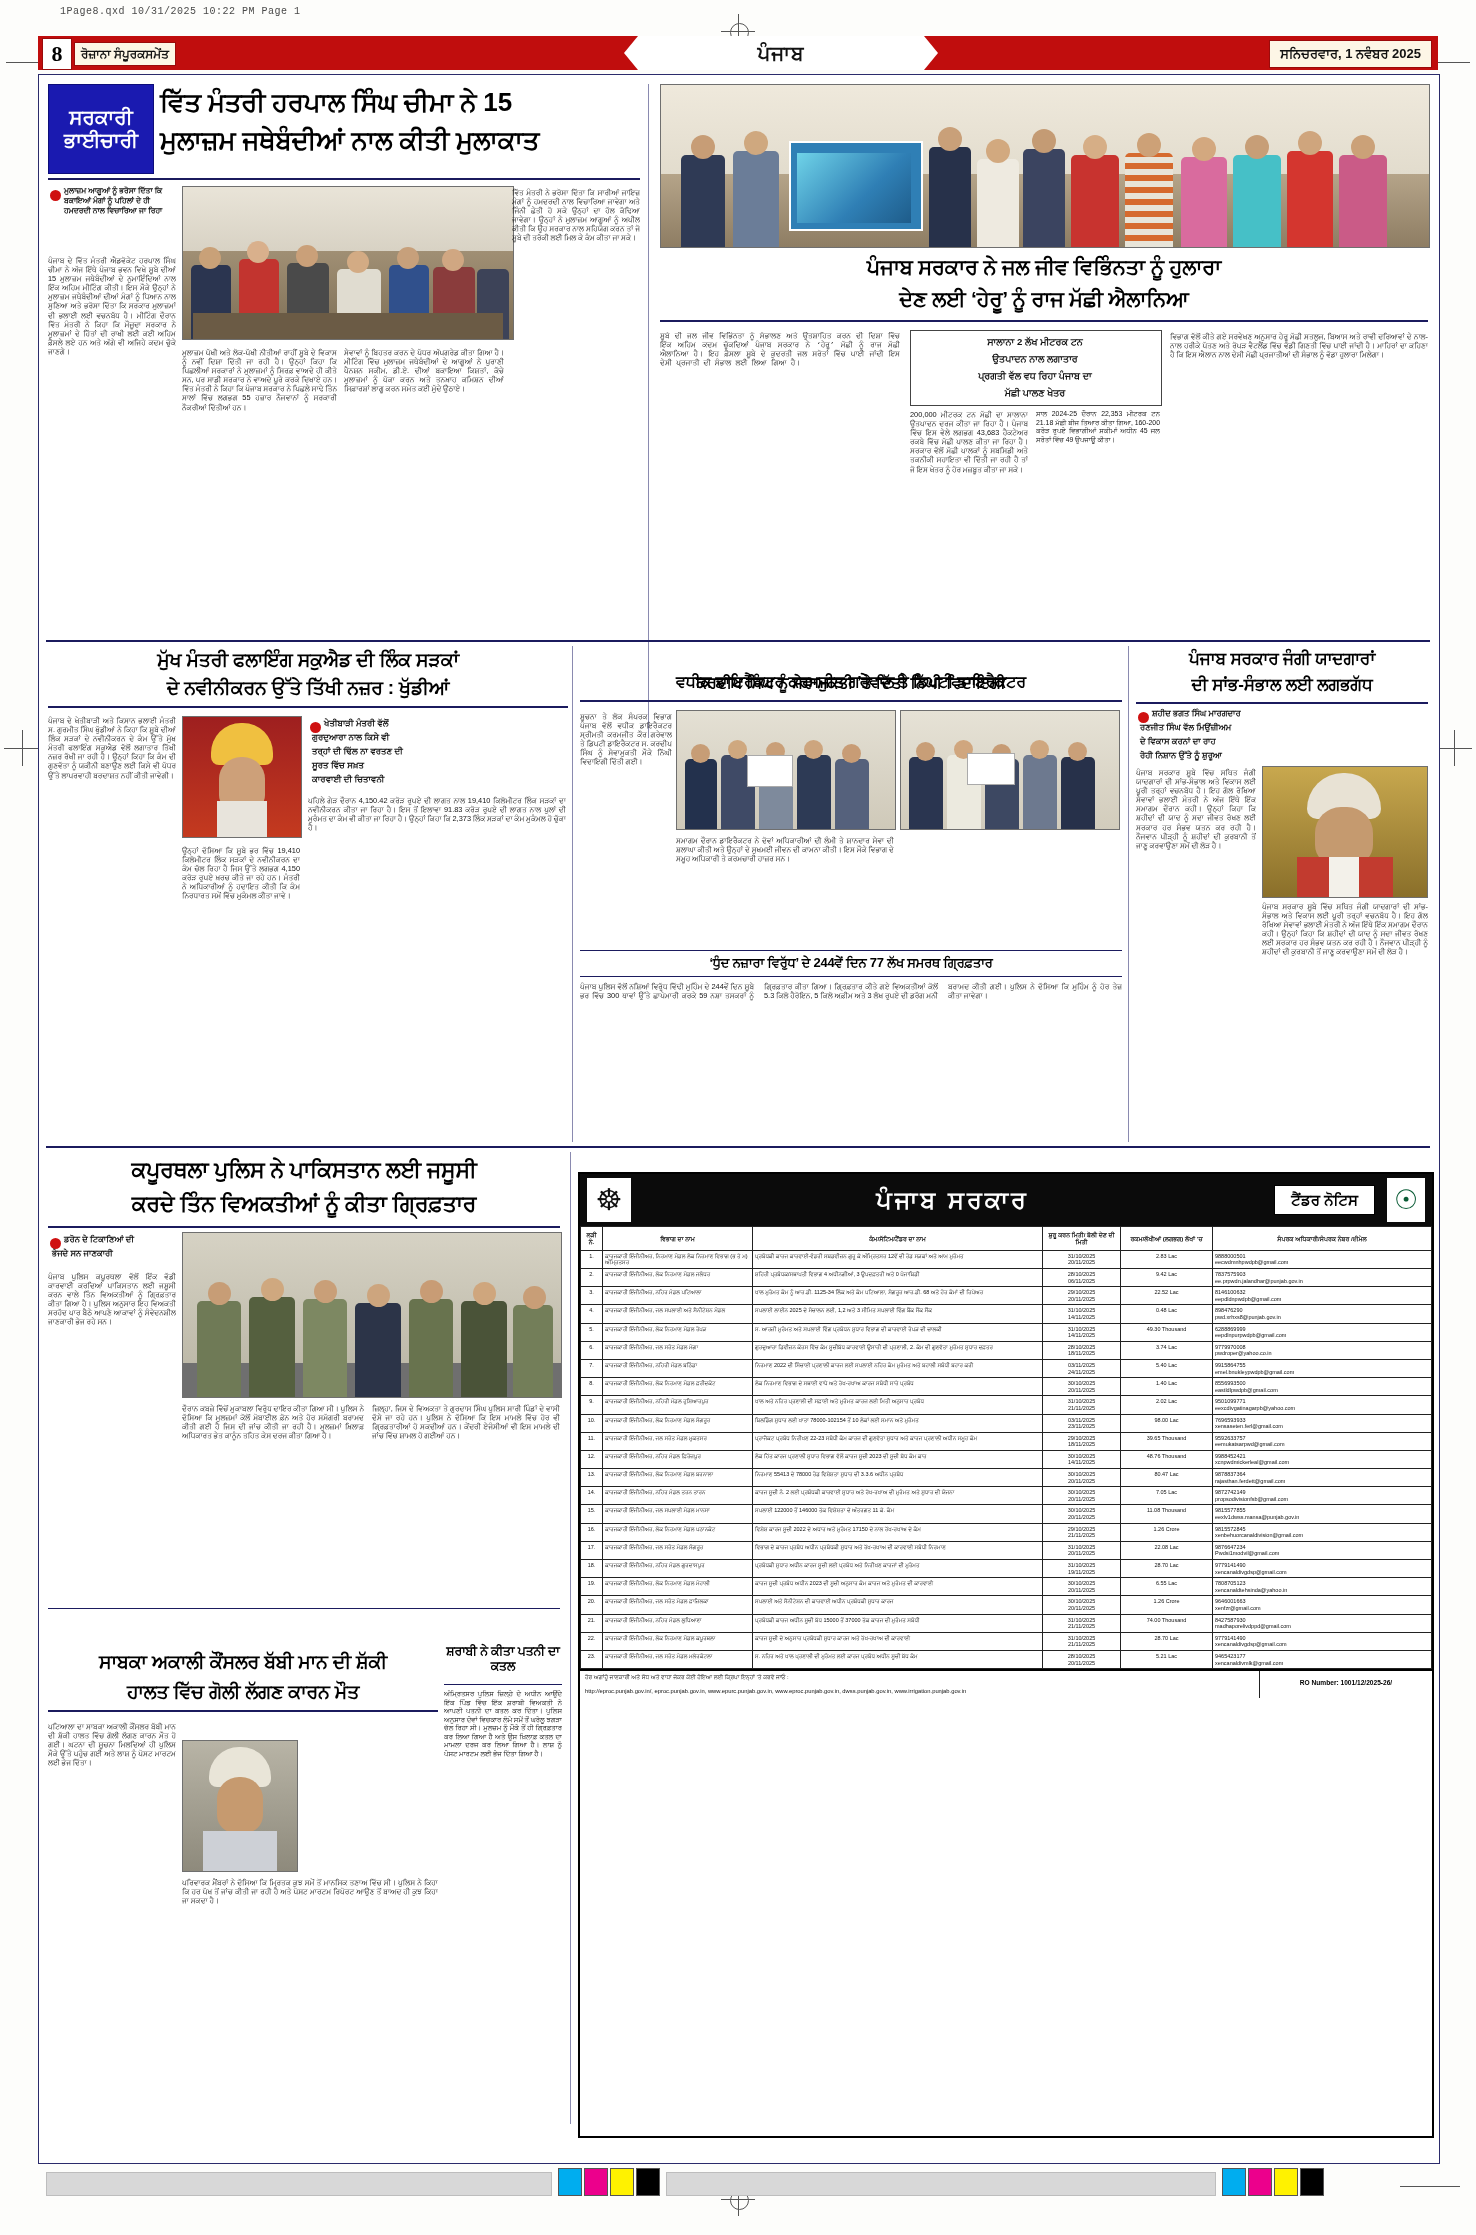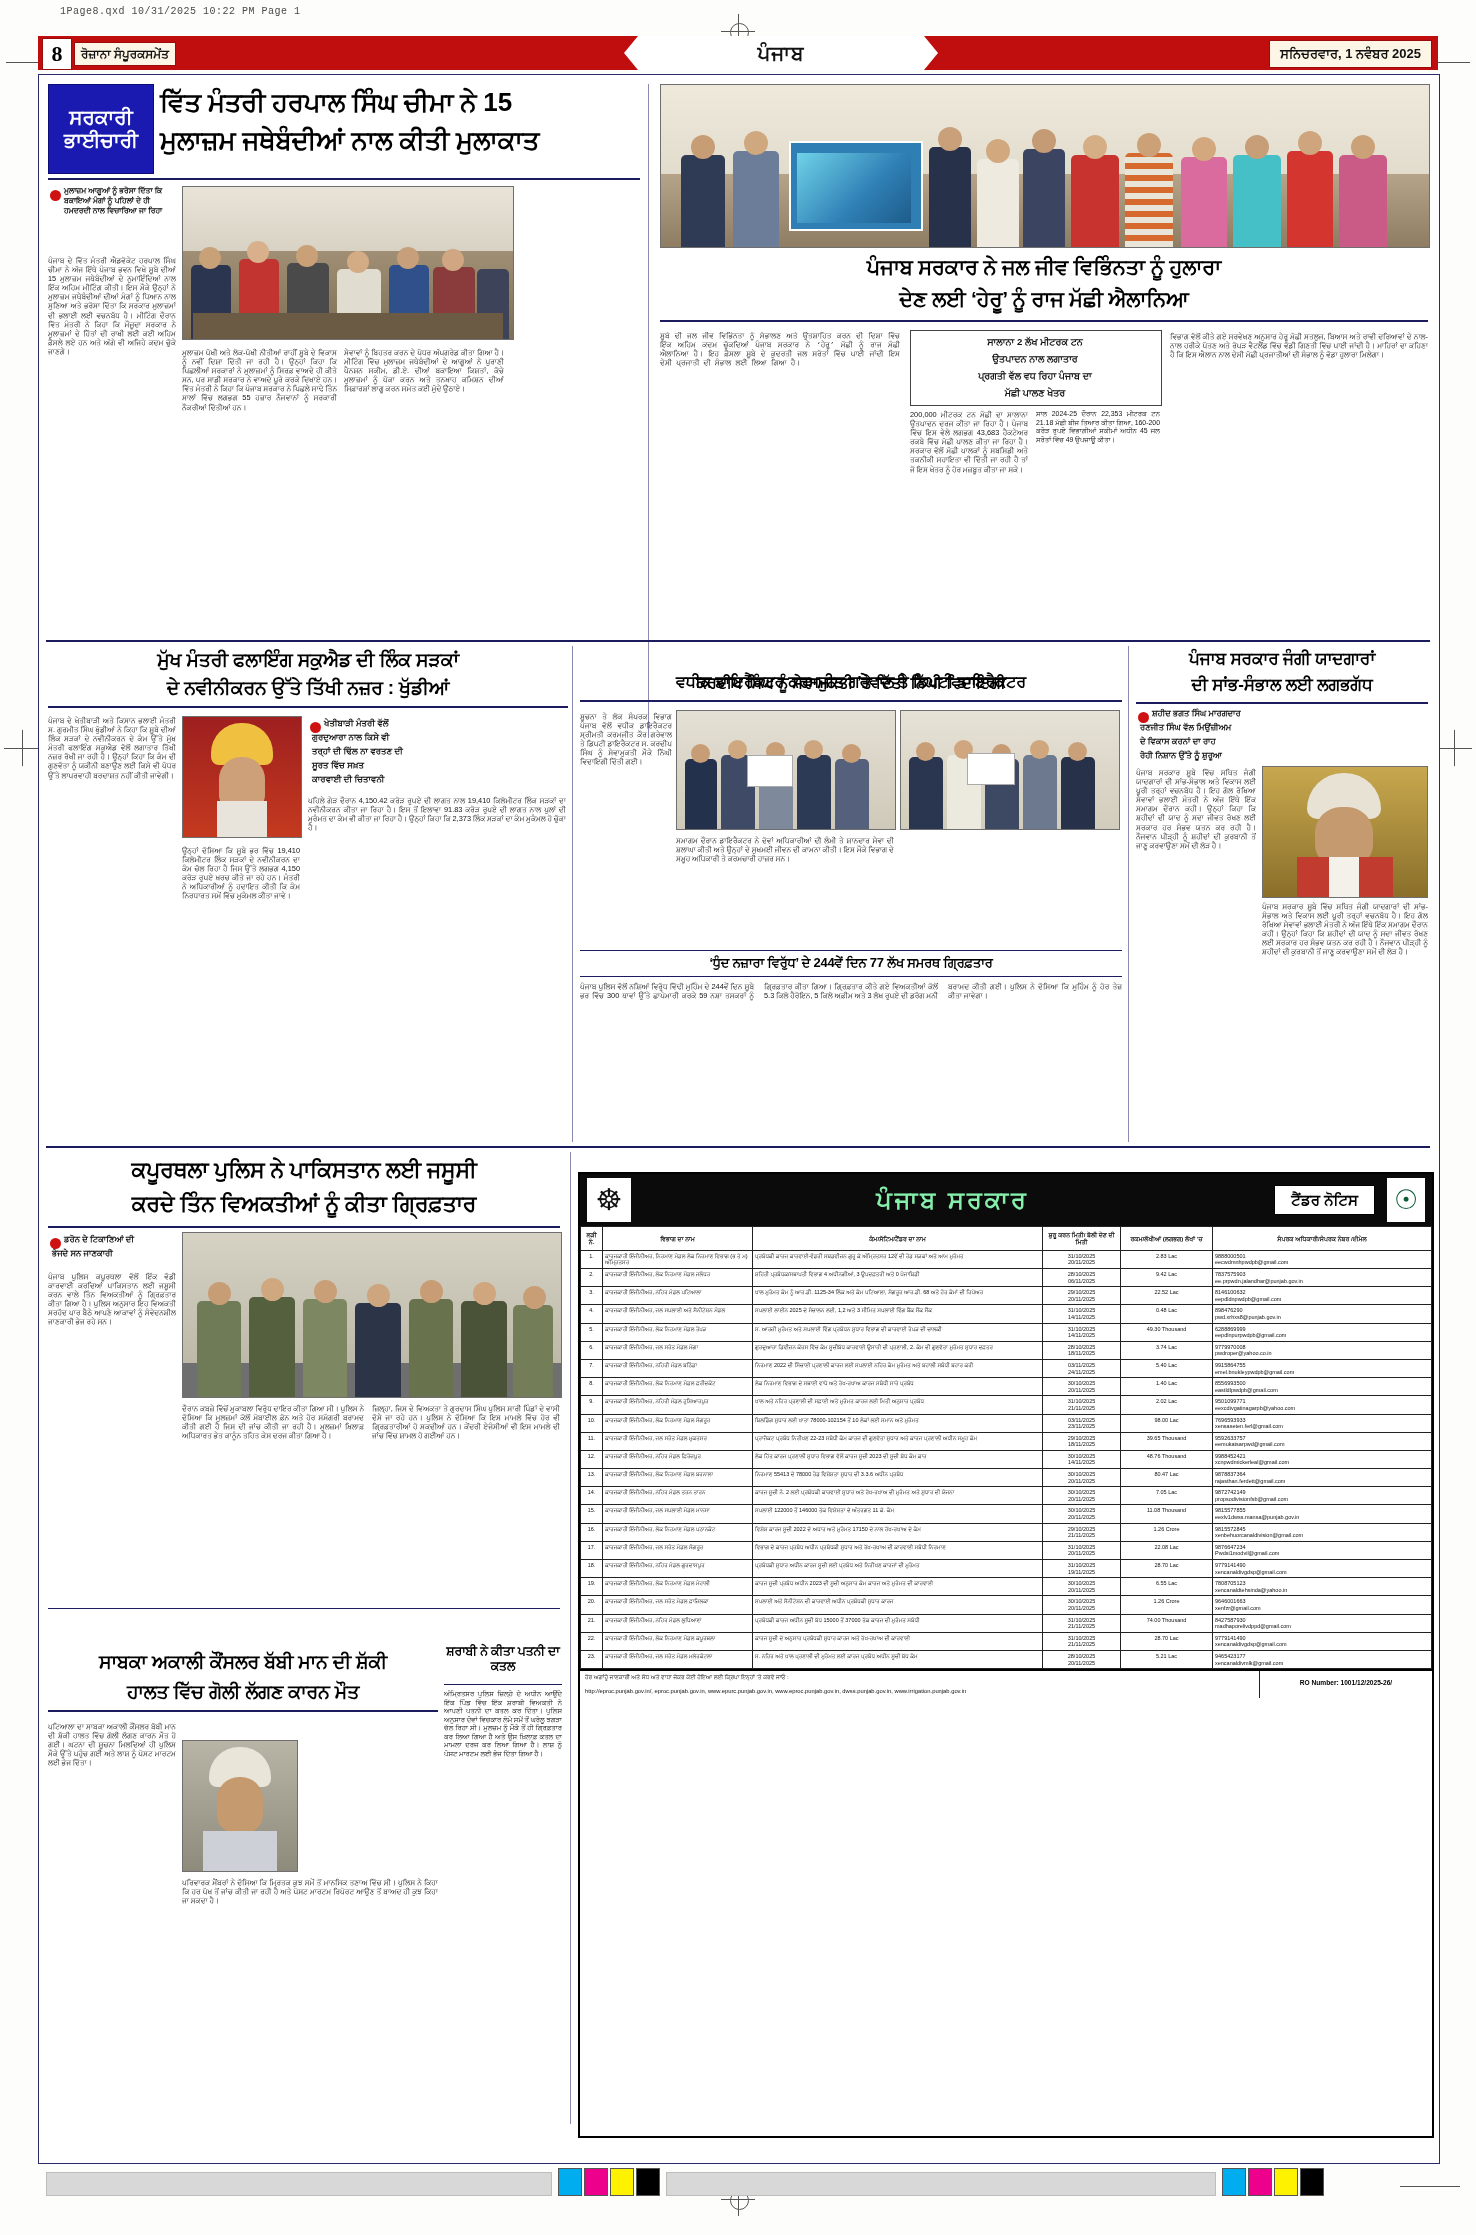--- a/index.html
+++ b/index.html
@@ -60,21 +60,21 @@
   .bullet{position:absolute;width:11px;height:11px;border-radius:50%;background:#cf1111;}
 
   .subhead{position:absolute;font-size:9px;line-height:12px;font-weight:bold;text-align:center;color:#111;}
   .boxrule{position:absolute;border:1px solid #333;}
 
   
   .tender{position:absolute;border:2px solid #000;background:#fff;}
   .tn-head{position:relative;height:52px;background:#0b0b0b;display:flex;align-items:center;}
   .tn-emblem{width:44px;height:44px;margin-left:7px;background:#fff;display:flex;align-items:center;justify-content:center;}
   .tn-emblem .sym{font-size:30px;line-height:30px;color:#111;}
-  .tn-title{flex:1;text-align:center;color:#86efac;font-size:24px;font-weight:bold;letter-spacing:3px;}
+  .tn-title{flex:1;text-align:center;color:#ffffff;font-size:24px;font-weight:bold;letter-spacing:3px;}
   .tn-chip{background:#fff;color:#000;font-size:15px;font-weight:bold;padding:5px 16px;margin-right:12px;border:1px solid #000;}
   .tn-logo{width:38px;height:44px;margin-right:7px;background:#fff;display:flex;align-items:center;justify-content:center;}
   .tn-logo .sym{font-size:27px;color:#0a5c36;}
 
   table.tn{border-collapse:collapse;width:100%;table-layout:fixed;font-size:5.5px;line-height:6.6px;}
   table.tn th,table.tn td{border:1px solid #222;padding:2px 2px;vertical-align:top;color:#111;}
   table.tn th{font-size:6.2px;line-height:7.4px;text-align:center;font-weight:bold;vertical-align:middle;padding:4px 2px;}
   table.tn td.c{text-align:center;}
   .tn-foot{font-size:5.8px;line-height:7.4px;padding:3px 5px;color:#111;}
   .tn-ro{font-size:6.6px;font-weight:bold;text-align:center;padding-top:8px;}
@@ -144,20 +144,21 @@
     <div class="head" style="left:214px;bottom:70px;width:22px;height:22px;background:#c7a07b;"></div>
     <div class="ppl" style="left:250px;width:42px;height:72px;background:#8a3c3c;"></div>
     <div class="head" style="left:259px;bottom:68px;width:22px;height:22px;background:#d0a782;"></div>
     <div class="ppl" style="left:294px;width:32px;height:70px;background:#3d4358;"></div>
     <div style="position:absolute;left:10px;bottom:0;width:310px;height:26px;background:#6b5b45;"></div>
   </div>
 
   <div class="col" style="left:48px;top:256px;width:128px;height:478px;">ਪੰਜਾਬ ਦੇ ਵਿੱਤ ਮੰਤਰੀ ਐਡਵੋਕੇਟ ਹਰਪਾਲ ਸਿੰਘ ਚੀਮਾ ਨੇ ਅੱਜ ਇੱਥੇ ਪੰਜਾਬ ਭਵਨ ਵਿਖੇ ਸੂਬੇ ਦੀਆਂ 15 ਮੁਲਾਜ਼ਮ ਜਥੇਬੰਦੀਆਂ ਦੇ ਨੁਮਾਇੰਦਿਆਂ ਨਾਲ ਇੱਕ ਅਹਿਮ ਮੀਟਿੰਗ ਕੀਤੀ। ਇਸ ਮੌਕੇ ਉਨ੍ਹਾਂ ਨੇ ਮੁਲਾਜ਼ਮ ਜਥੇਬੰਦੀਆਂ ਦੀਆਂ ਮੰਗਾਂ ਨੂੰ ਧਿਆਨ ਨਾਲ ਸੁਣਿਆ ਅਤੇ ਭਰੋਸਾ ਦਿੱਤਾ ਕਿ ਸਰਕਾਰ ਮੁਲਾਜ਼ਮਾਂ ਦੀ ਭਲਾਈ ਲਈ ਵਚਨਬੱਧ ਹੈ। ਮੀਟਿੰਗ ਦੌਰਾਨ ਵਿੱਤ ਮੰਤਰੀ ਨੇ ਕਿਹਾ ਕਿ ਮੌਜੂਦਾ ਸਰਕਾਰ ਨੇ ਮੁਲਾਜ਼ਮਾਂ ਦੇ ਹਿੱਤਾਂ ਦੀ ਰਾਖੀ ਲਈ ਕਈ ਅਹਿਮ ਫ਼ੈਸਲੇ ਲਏ ਹਨ ਅਤੇ ਅੱਗੇ ਵੀ ਅਜਿਹੇ ਕਦਮ ਚੁੱਕੇ ਜਾਣਗੇ।</div>
   <div class="col" style="left:182px;top:348px;width:155px;height:388px;">ਮੁਲਾਜ਼ਮ ਪੱਖੀ ਅਤੇ ਲੋਕ-ਪੱਖੀ ਨੀਤੀਆਂ ਰਾਹੀਂ ਸੂਬੇ ਦੇ ਵਿਕਾਸ ਨੂੰ ਨਵੀਂ ਦਿਸ਼ਾ ਦਿੱਤੀ ਜਾ ਰਹੀ ਹੈ। ਉਨ੍ਹਾਂ ਕਿਹਾ ਕਿ ਪਿਛਲੀਆਂ ਸਰਕਾਰਾਂ ਨੇ ਮੁਲਾਜ਼ਮਾਂ ਨੂੰ ਸਿਰਫ਼ ਵਾਅਦੇ ਹੀ ਕੀਤੇ ਸਨ, ਪਰ ਸਾਡੀ ਸਰਕਾਰ ਨੇ ਵਾਅਦੇ ਪੂਰੇ ਕਰਕੇ ਦਿਖਾਏ ਹਨ। ਵਿੱਤ ਮੰਤਰੀ ਨੇ ਕਿਹਾ ਕਿ ਪੰਜਾਬ ਸਰਕਾਰ ਨੇ ਪਿਛਲੇ ਸਾਢੇ ਤਿੰਨ ਸਾਲਾਂ ਵਿੱਚ ਲਗਭਗ 55 ਹਜ਼ਾਰ ਨੌਜਵਾਨਾਂ ਨੂੰ ਸਰਕਾਰੀ ਨੌਕਰੀਆਂ ਦਿੱਤੀਆਂ ਹਨ।</div>
   <div class="col" style="left:344px;top:348px;width:160px;height:388px;">ਸੇਵਾਵਾਂ ਨੂੰ ਬਿਹਤਰ ਕਰਨ ਦੇ ਪੱਧਰ ਅੱਪਗਰੇਡ ਕੀਤਾ ਗਿਆ ਹੈ। ਮੀਟਿੰਗ ਵਿੱਚ ਮੁਲਾਜ਼ਮ ਜਥੇਬੰਦੀਆਂ ਦੇ ਆਗੂਆਂ ਨੇ ਪੁਰਾਣੀ ਪੈਨਸ਼ਨ ਸਕੀਮ, ਡੀ.ਏ. ਦੀਆਂ ਬਕਾਇਆ ਕਿਸ਼ਤਾਂ, ਕੱਚੇ ਮੁਲਾਜ਼ਮਾਂ ਨੂੰ ਪੱਕਾ ਕਰਨ ਅਤੇ ਤਨਖ਼ਾਹ ਕਮਿਸ਼ਨ ਦੀਆਂ ਸਿਫ਼ਾਰਸ਼ਾਂ ਲਾਗੂ ਕਰਨ ਸਮੇਤ ਕਈ ਮੁੱਦੇ ਉਠਾਏ।</div>
+  <div class="col" style="left:512px;top:188px;width:128px;height:548px;">ਵਿੱਤ ਮੰਤਰੀ ਨੇ ਭਰੋਸਾ ਦਿੱਤਾ ਕਿ ਸਾਰੀਆਂ ਜਾਇਜ਼ ਮੰਗਾਂ ਨੂੰ ਹਮਦਰਦੀ ਨਾਲ ਵਿਚਾਰਿਆ ਜਾਵੇਗਾ ਅਤੇ ਜਿੰਨੀ ਛੇਤੀ ਹੋ ਸਕੇ ਉਨ੍ਹਾਂ ਦਾ ਹੱਲ ਕੱਢਿਆ ਜਾਵੇਗਾ। ਉਨ੍ਹਾਂ ਨੇ ਮੁਲਾਜ਼ਮ ਆਗੂਆਂ ਨੂੰ ਅਪੀਲ ਕੀਤੀ ਕਿ ਉਹ ਸਰਕਾਰ ਨਾਲ ਸਹਿਯੋਗ ਕਰਨ ਤਾਂ ਜੋ ਸੂਬੇ ਦੀ ਤਰੱਕੀ ਲਈ ਮਿਲ ਕੇ ਕੰਮ ਕੀਤਾ ਜਾ ਸਕੇ।</div>
 
   <div class="rule" style="left:648px;top:84px;width:1px;height:654px;background:#8a8ab0;"></div>
 
   <div class="photo" style="left:660px;top:84px;width:768px;height:162px;">
     <div class="sky" style="background:linear-gradient(#efe9dc,#e2dccd);height:55%;"></div>
     <div class="grnd" style="background:linear-gradient(#b5a489,#8e7d63);height:45%;"></div>
     <div class="ppl" style="left:20px;width:44px;height:92px;background:#2f3a55;"></div>
     <div class="head" style="left:30px;bottom:88px;width:24px;height:24px;background:#c79d76;"></div>
     <div class="ppl" style="left:72px;width:46px;height:96px;background:#6b7d98;"></div>
     <div class="head" style="left:83px;bottom:92px;width:24px;height:24px;background:#cfa87f;"></div>

